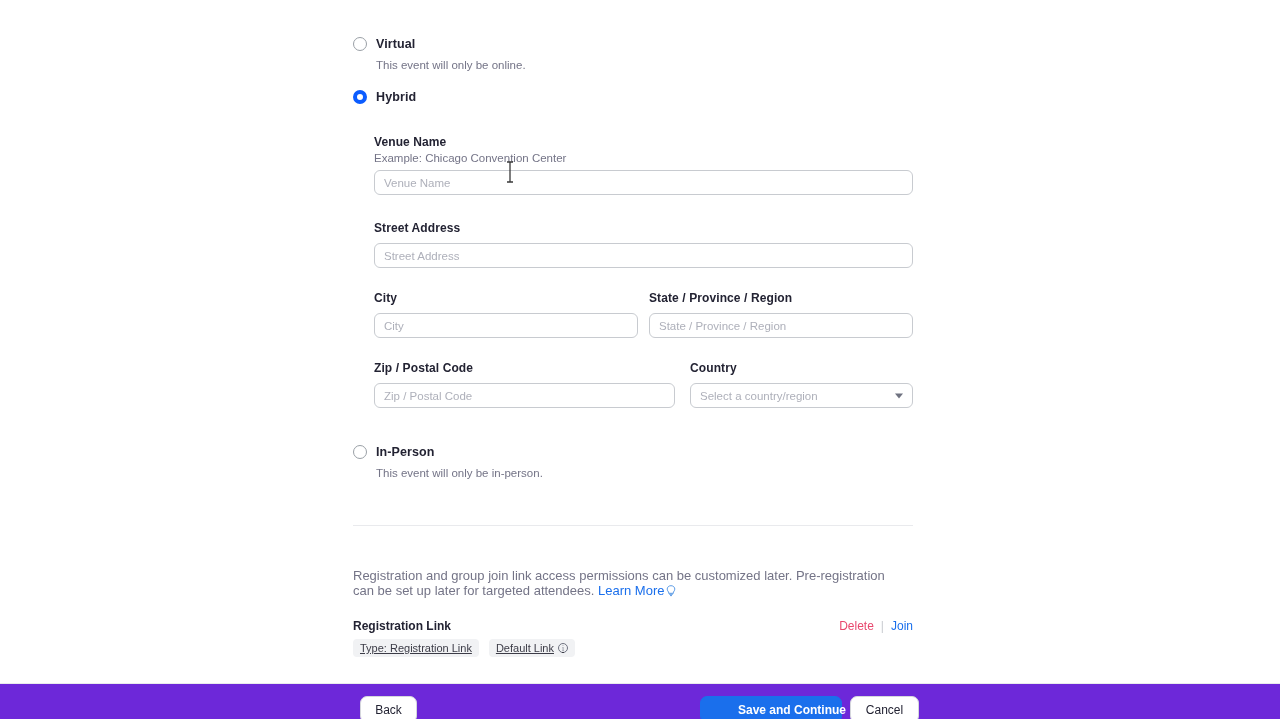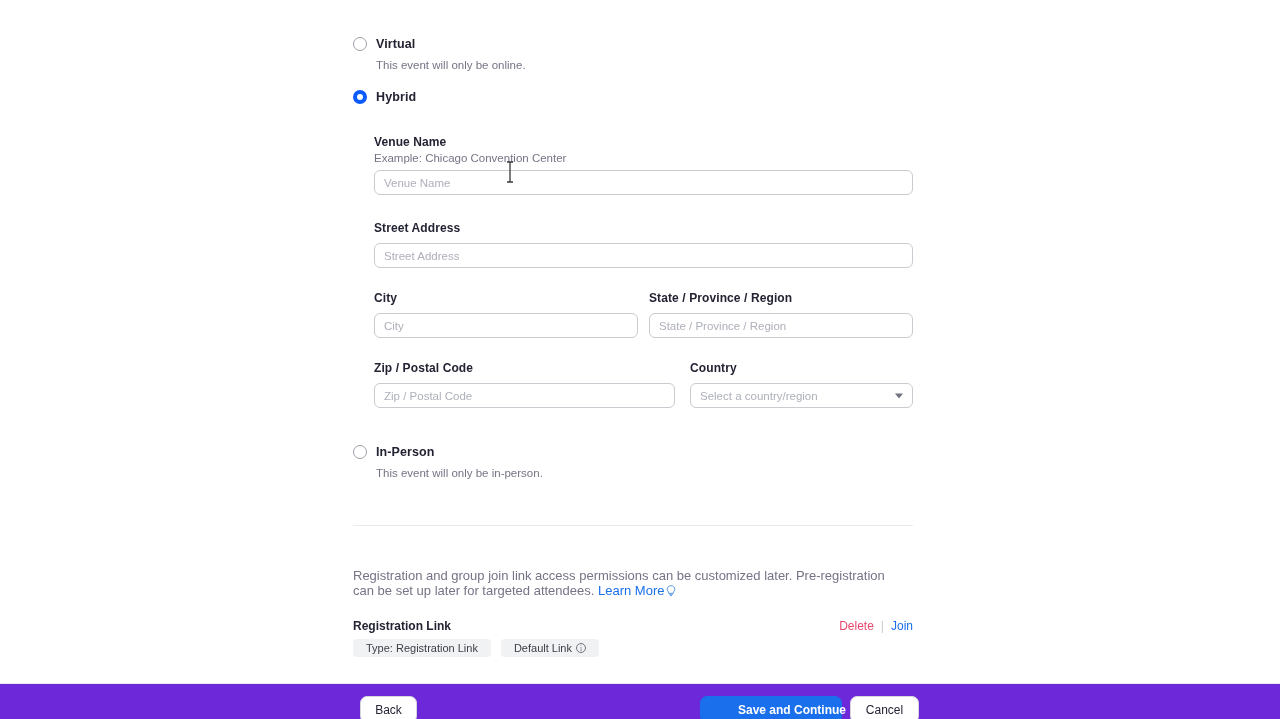--- a/index.html
+++ b/index.html
@@ -178,26 +178,27 @@
 
   .badges {
     display: flex;
     align-items: center;
     gap: 10px;
     margin-top: 6px;
   }
   .badge {
     background: #f1f2f4;
     border-radius: 4px;
-    padding: 3px 13px;
+    padding: 3px 7px;
     font-size: 11px;
     color: #3c3c47;
     display: flex;
     align-items: center;
     gap: 4px;
+    text-decoration: underline;
   }
   .info-i {
     width: 10px; height: 10px;
     border: 1px solid #6f7280;
     border-radius: 50%;
     font-size: 7.5px;
     line-height: 9px;
     text-align: center;
     color: #6f7280;
     font-style: normal;

